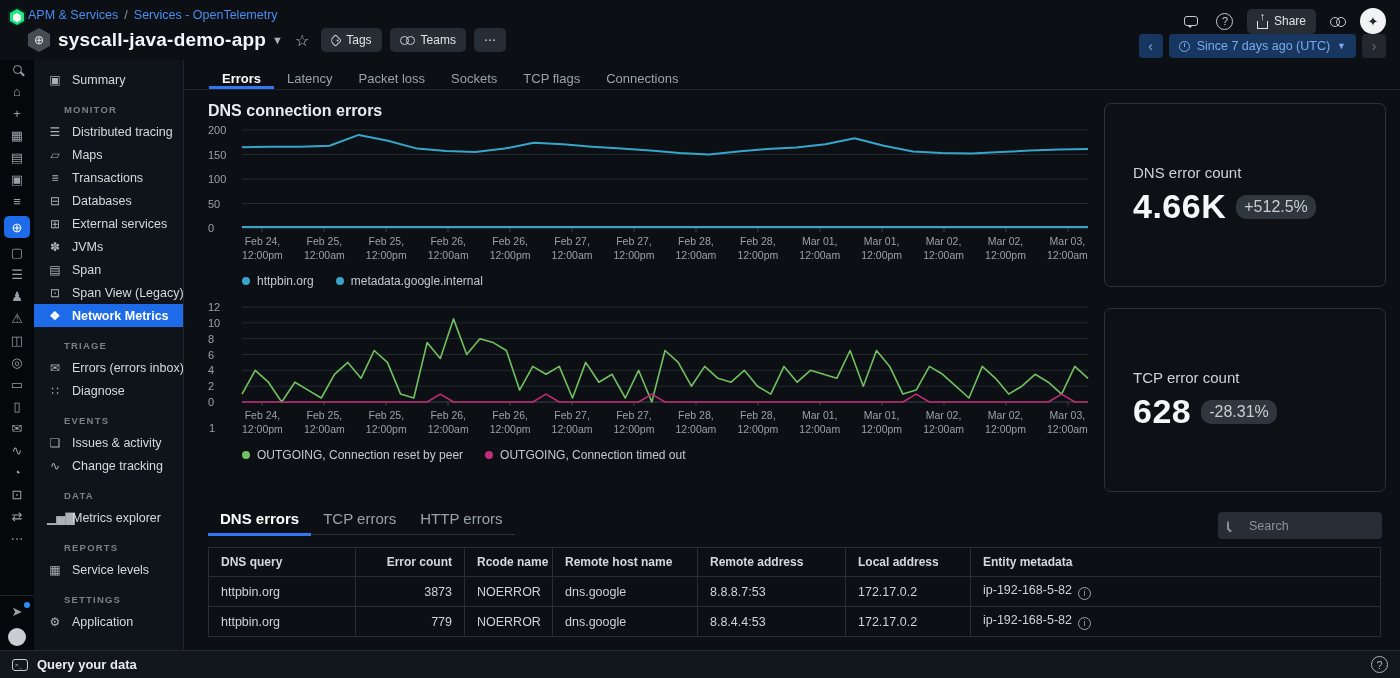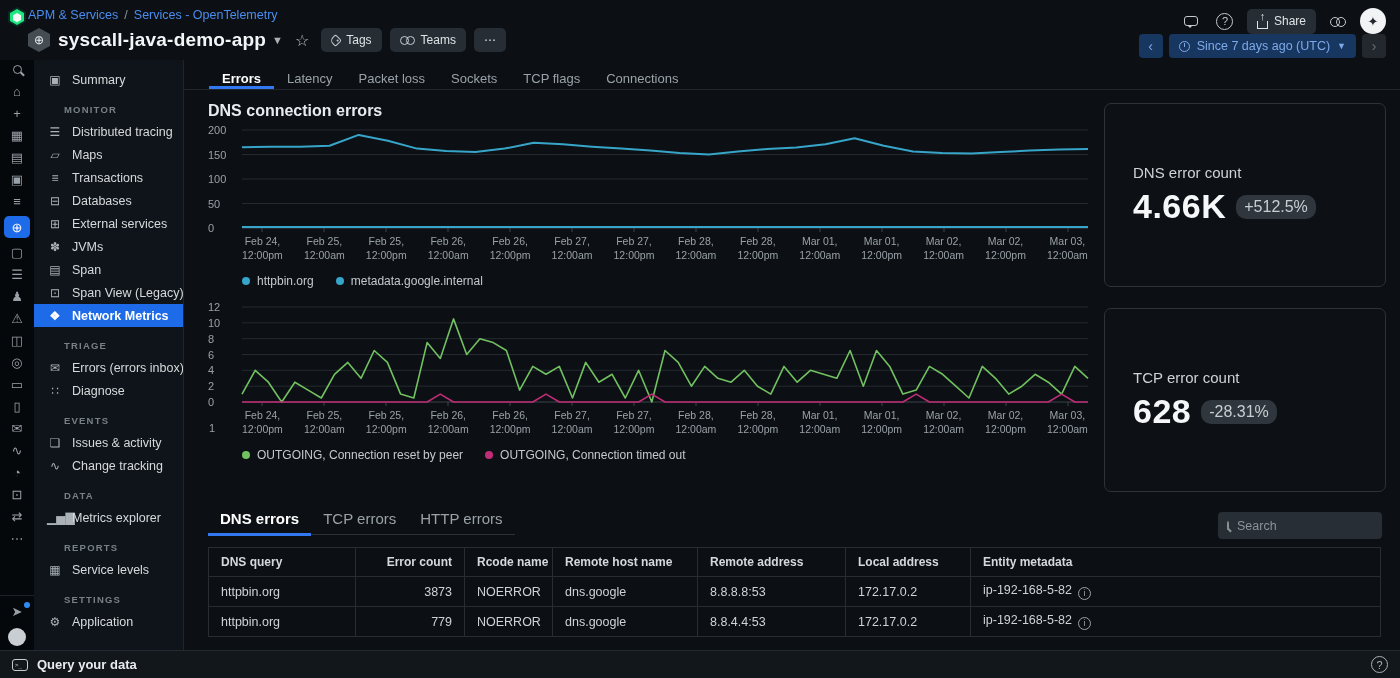--- a/index.html
+++ b/index.html
@@ -119,21 +119,21 @@
   .kpi-valrow { display:flex; align-items:center; gap:10px; }
   .kpi-value { font-size:34px; font-weight:bold; color:#f5f7f8; letter-spacing:.5px; }
   .badge { background:#2f363d; color:#c9ced3; font-size:16px; padding:3px 8px; border-radius:10px; }
 
   .subtabs { position:absolute; left:24px; top:450px; display:inline-flex; border-bottom:1px solid #2a3137; }
   .subtab { display:flex; align-items:center; padding:0 12px 6px; font-size:15px; color:#9aa2a9;
             cursor:pointer; border-bottom:3px solid transparent; margin-bottom:-2px; }
   .subtab.active { color:#fff; font-weight:bold; border-bottom-color:#3178f2; }
 
   .searchbox { position:absolute; left:1034px; top:452px; width:164px; height:27px; background:#272e35;
-               border-radius:4px; display:flex; align-items:center; gap:8px; padding:0 9px; color:#8c9399; }
+               border-radius:4px; display:flex; align-items:center; gap:20px; padding:0 9px; color:#8c9399; }
   .searchbox input { flex:1; background:transparent; border:none; outline:none; color:#dfe3e6;
                      font-size:12.5px; font-family:inherit; }
   .searchbox input::placeholder { color:#8c9399; }
 
   table.errors { position:absolute; left:24px; top:487px; width:1173px; border-collapse:collapse;
                  table-layout:fixed; font-size:12.5px; }
   table.errors th, table.errors td { border:1px solid #262d33; padding:0 12px; text-align:left;
                  overflow:hidden; white-space:nowrap; }
   table.errors th { height:29px; font-weight:bold; color:#d5d9dd; font-size:12px; }
   table.errors td { height:30px; color:#ced3d7; }
@@ -538,21 +538,21 @@
           <th>Local address</th>
           <th>Entity metadata</th>
         </tr>
       </thead>
     <tbody id="table-body">
         <tr>
           <td>httpbin.org</td>
           <td class="num">3873</td>
           <td>NOERROR</td>
           <td>dns.google</td>
-          <td>8.8.8.8:53</td>
+          <td>8.8.8.7:53</td>
           <td>172.17.0.2</td>
           <td>ip-192-168-5-82<span class="info"></span></td>
         </tr>
         <tr>
           <td>httpbin.org</td>
           <td class="num">779</td>
           <td>NOERROR</td>
           <td>dns.google</td>
           <td>8.8.4.4:53</td>
           <td>172.17.0.2</td>

